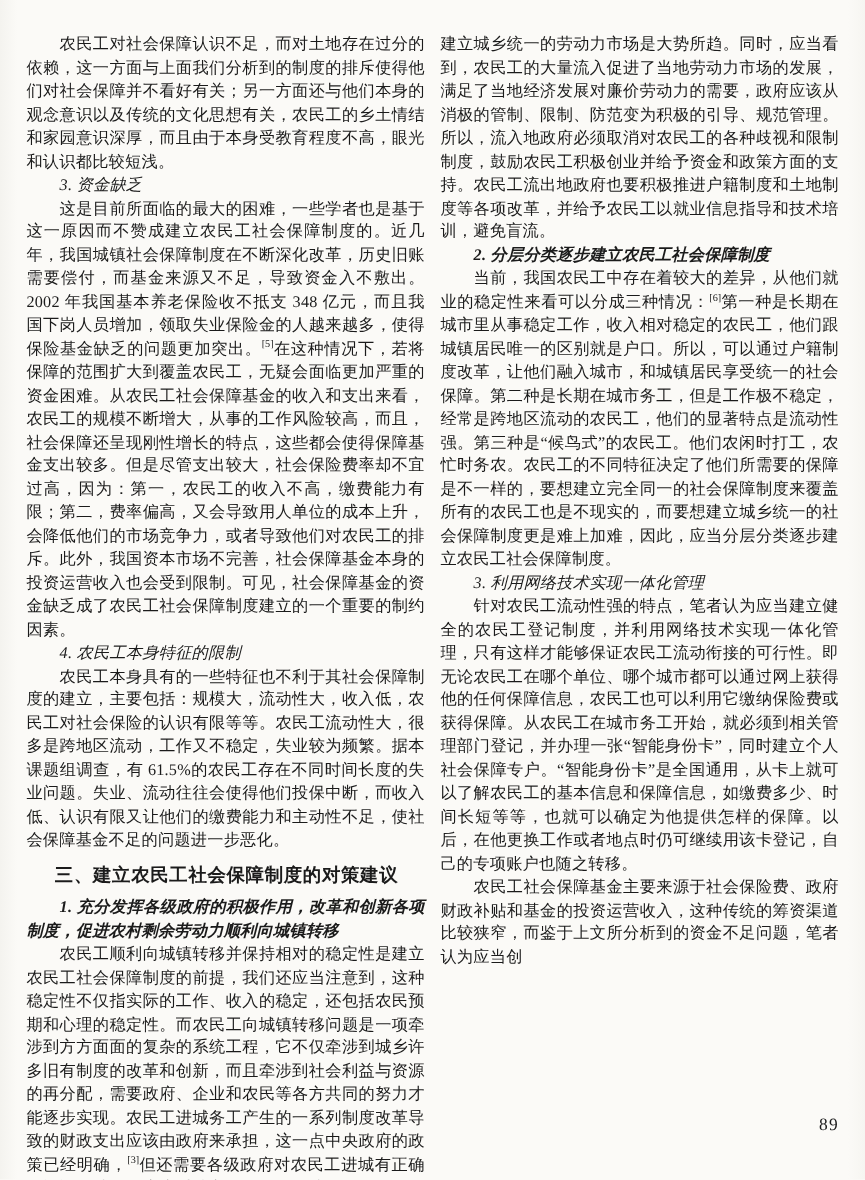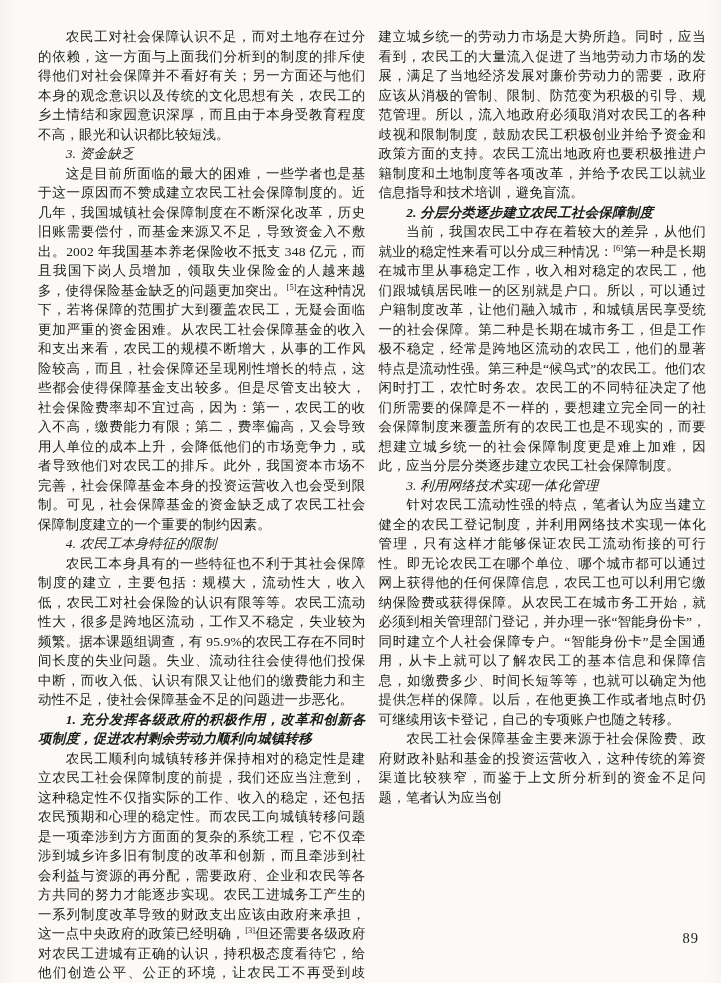--- a/index.html
+++ b/index.html
@@ -7,21 +7,21 @@
     width: 721px; height: 983px;
     background: #fbfaf7;
     font-family: "Liberation Serif", serif;
     color: #1b1b1b;
     overflow: hidden;
   }
   .page {
     position: relative;
     width: 721px; height: 983px;
     box-sizing: border-box;
-    padding: 27px 15px 0 38px;
+    padding: 27px 15px 0 22px;
     background: linear-gradient(90deg, #f4f3ef 0%, #fbfaf7 2%, #fbfaf7 98%, #f6f5f1 100%);
   }
   .columns {
     display: flex;
     gap: 13px;
   }
   .col {
     width: 332px;
     font-size: 13.5px;
     line-height: 19.5px;
@@ -63,21 +63,22 @@
 <body>
 
 <div class="page">
   <div class="columns">
 
     <div class="col">
       <p class="txt para">农民工对社会保障认识不足，而对土地存在过分的依赖，这一方面与上面我们分析到的制度的排斥使得他们对社会保障并不看好有关；另一方面还与他们本身的观念意识以及传统的文化思想有关，农民工的乡土情结和家园意识深厚，而且由于本身受教育程度不高，眼光和认识都比较短浅。</p>
       <p class="txt sub-heading">3. 资金缺乏</p>
       <p class="txt para">这是目前所面临的最大的困难，一些学者也是基于这一原因而不赞成建立农民工社会保障制度的。近几年，我国城镇社会保障制度在不断深化改革，历史旧账需要偿付，而基金来源又不足，导致资金入不敷出。2002 年我国基本养老保险收不抵支 348 亿元，而且我国下岗人员增加，领取失业保险金的人越来越多，使得保险基金缺乏的问题更加突出。<sup class="ref">[5]</sup>在这种情况下，若将保障的范围扩大到覆盖农民工，无疑会面临更加严重的资金困难。从农民工社会保障基金的收入和支出来看，农民工的规模不断增大，从事的工作风险较高，而且，社会保障还呈现刚性增长的特点，这些都会使得保障基金支出较多。但是尽管支出较大，社会保险费率却不宜过高，因为：第一，农民工的收入不高，缴费能力有限；第二，费率偏高，又会导致用人单位的成本上升，会降低他们的市场竞争力，或者导致他们对农民工的排斥。此外，我国资本市场不完善，社会保障基金本身的投资运营收入也会受到限制。可见，社会保障基金的资金缺乏成了农民工社会保障制度建立的一个重要的制约因素。</p>
       <p class="txt sub-heading">4. 农民工本身特征的限制</p>
-      <p class="txt para">农民工本身具有的一些特征也不利于其社会保障制度的建立，主要包括：规模大，流动性大，收入低，农民工对社会保险的认识有限等等。农民工流动性大，很多是跨地区流动，工作又不稳定，失业较为频繁。据本课题组调查，有 95.9%的农民工存在不同时间长度的失业问题。失业、流动往往会使得他们投保中断，而收入低、认识有限又让他们的缴费能力和主动性不足，使社会保障基金不足的问题进一步恶化。</p>
+      <p class="txt para">农民工本身具有的一些特征也不利于其社会保障制度的建立，主要包括：规模大，流动性大，收入低，农民工对社会保险的认识有限等等。农民工流动性大，很多是跨地区流动，工作又不稳定，失业较为频繁。据本课题组调查，有 61.5%的农民工存在不同时间长度的失业问题。失业、流动往往会使得他们投保中断，而收入低、认识有限又让他们的缴费能力和主动性不足，使社会保障基金不足的问题进一步恶化。</p>
+      <p class="txt section-heading">三、建立农民工社会保障制度的对策建议</p>
       <p class="txt sub-heading bold para">1. 充分发挥各级政府的积极作用，改革和创新各项制度，促进农村剩余劳动力顺利向城镇转移</p>
       <p class="txt para">农民工顺利向城镇转移并保持相对的稳定性是建立农民工社会保障制度的前提，我们还应当注意到，这种稳定性不仅指实际的工作、收入的稳定，还包括农民预期和心理的稳定性。而农民工向城镇转移问题是一项牵涉到方方面面的复杂的系统工程，它不仅牵涉到城乡许多旧有制度的改革和创新，而且牵涉到社会利益与资源的再分配，需要政府、企业和农民等各方共同的努力才能逐步实现。农民工进城务工产生的一系列制度改革导致的财政支出应该由政府来承担，这一点中央政府的政策已经明确，<sup class="ref">[3]</sup>但还需要各级政府对农民工进城有正确的认识，持积极态度看待它，给他们创造公平、公正的环境，让农民工不再受到歧视，真正享受“国民待遇”。具体来说，农民工流入地政府要积极学习和领会党中央的有关政策和精神，应当认识到农民工向城镇转移、</p>
     </div>
 
     <div class="col">
       <p class="txt cont">建立城乡统一的劳动力市场是大势所趋。同时，应当看到，农民工的大量流入促进了当地劳动力市场的发展，满足了当地经济发展对廉价劳动力的需要，政府应该从消极的管制、限制、防范变为积极的引导、规范管理。所以，流入地政府必须取消对农民工的各种歧视和限制制度，鼓励农民工积极创业并给予资金和政策方面的支持。农民工流出地政府也要积极推进户籍制度和土地制度等各项改革，并给予农民工以就业信息指导和技术培训，避免盲流。</p>
       <p class="txt sub-heading bold">2. 分层分类逐步建立农民工社会保障制度</p>
       <p class="txt para">当前，我国农民工中存在着较大的差异，从他们就业的稳定性来看可以分成三种情况：<sup class="ref">[6]</sup>第一种是长期在城市里从事稳定工作，收入相对稳定的农民工，他们跟城镇居民唯一的区别就是户口。所以，可以通过户籍制度改革，让他们融入城市，和城镇居民享受统一的社会保障。第二种是长期在城市务工，但是工作极不稳定，经常是跨地区流动的农民工，他们的显著特点是流动性强。第三种是“候鸟式”的农民工。他们农闲时打工，农忙时务农。农民工的不同特征决定了他们所需要的保障是不一样的，要想建立完全同一的社会保障制度来覆盖所有的农民工也是不现实的，而要想建立城乡统一的社会保障制度更是难上加难，因此，应当分层分类逐步建立农民工社会保障制度。</p>
       <p class="txt sub-heading">3. 利用网络技术实现一体化管理</p>
       <p class="txt para">针对农民工流动性强的特点，笔者认为应当建立健全的农民工登记制度，并利用网络技术实现一体化管理，只有这样才能够保证农民工流动衔接的可行性。即无论农民工在哪个单位、哪个城市都可以通过网上获得他的任何保障信息，农民工也可以利用它缴纳保险费或获得保障。从农民工在城市务工开始，就必须到相关管理部门登记，并办理一张“智能身份卡”，同时建立个人社会保障专户。“智能身份卡”是全国通用，从卡上就可以了解农民工的基本信息和保障信息，如缴费多少、时间长短等等，也就可以确定为他提供怎样的保障。以后，在他更换工作或者地点时仍可继续用该卡登记，自己的专项账户也随之转移。</p>

